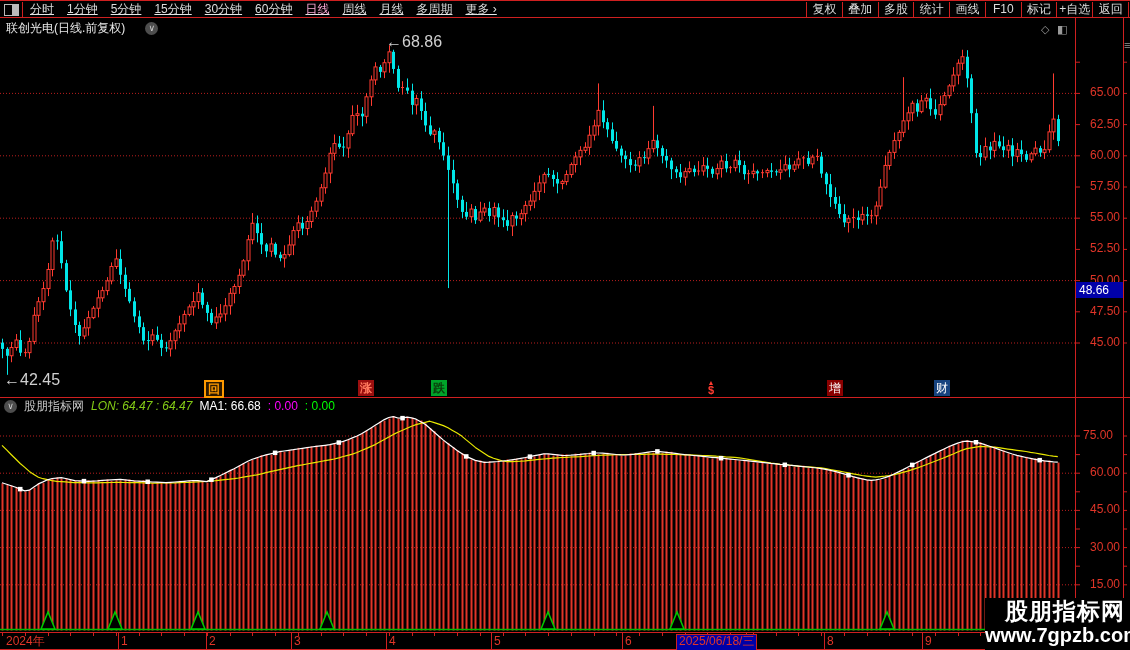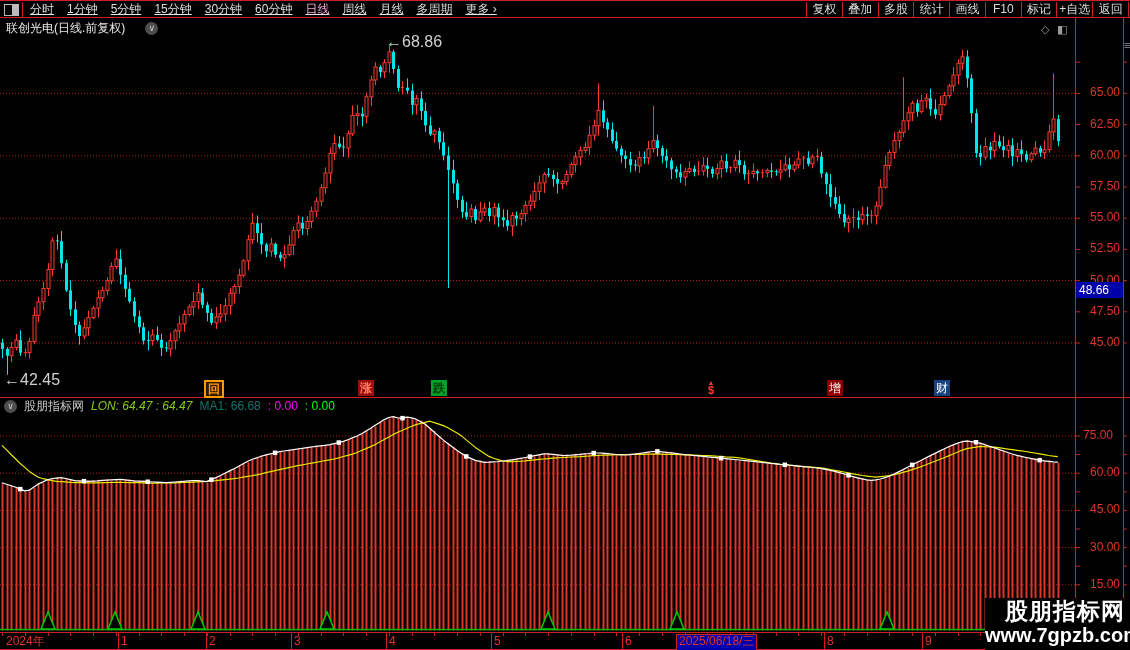--- a/index.html
+++ b/index.html
@@ -962,21 +962,21 @@
     </div>
 
   <div class="abs hline ovl" style="left:0;top:397px;width:1130px;"></div>
   <div class="abs vline ovl" style="left:1075px;top:17px;height:633px;"></div>
   <div class="abs vline ovl" style="left:1123px;top:17px;height:633px;"></div>
 
   <div id="indhead" class="abs">
     <span class="circ">∨</span>
   <span style="color: rgb(200, 200, 200);">股朋指标网</span>
       <span style="color: #84cc16; font-style: italic;">LON: 64.47 : 64.47</span>
-      <span style="color: #0f766e;">MA1: 66.68</span>
+      <span style="color: #ffffff;">MA1: 66.68</span>
       <span style="color: rgb(255, 0, 255);">: 0.00</span>
       <span style="color: rgb(0, 255, 0);">: 0.00</span>
     </div>
 
   <div class="abs hline ovl" style="left:0;top:632px;width:1130px;"></div>
   <div id="dates">
       <div class="abs dlab ovl" style="left: 6px; top: 634px;">2024年</div>
       <div class="abs dlab ovl" style="left: 121px; top: 634px;">1</div>
       <div class="abs dlab ovl" style="left: 209px; top: 634px;">2</div>
       <div class="abs dlab ovl" style="left: 294px; top: 634px;">3</div>

